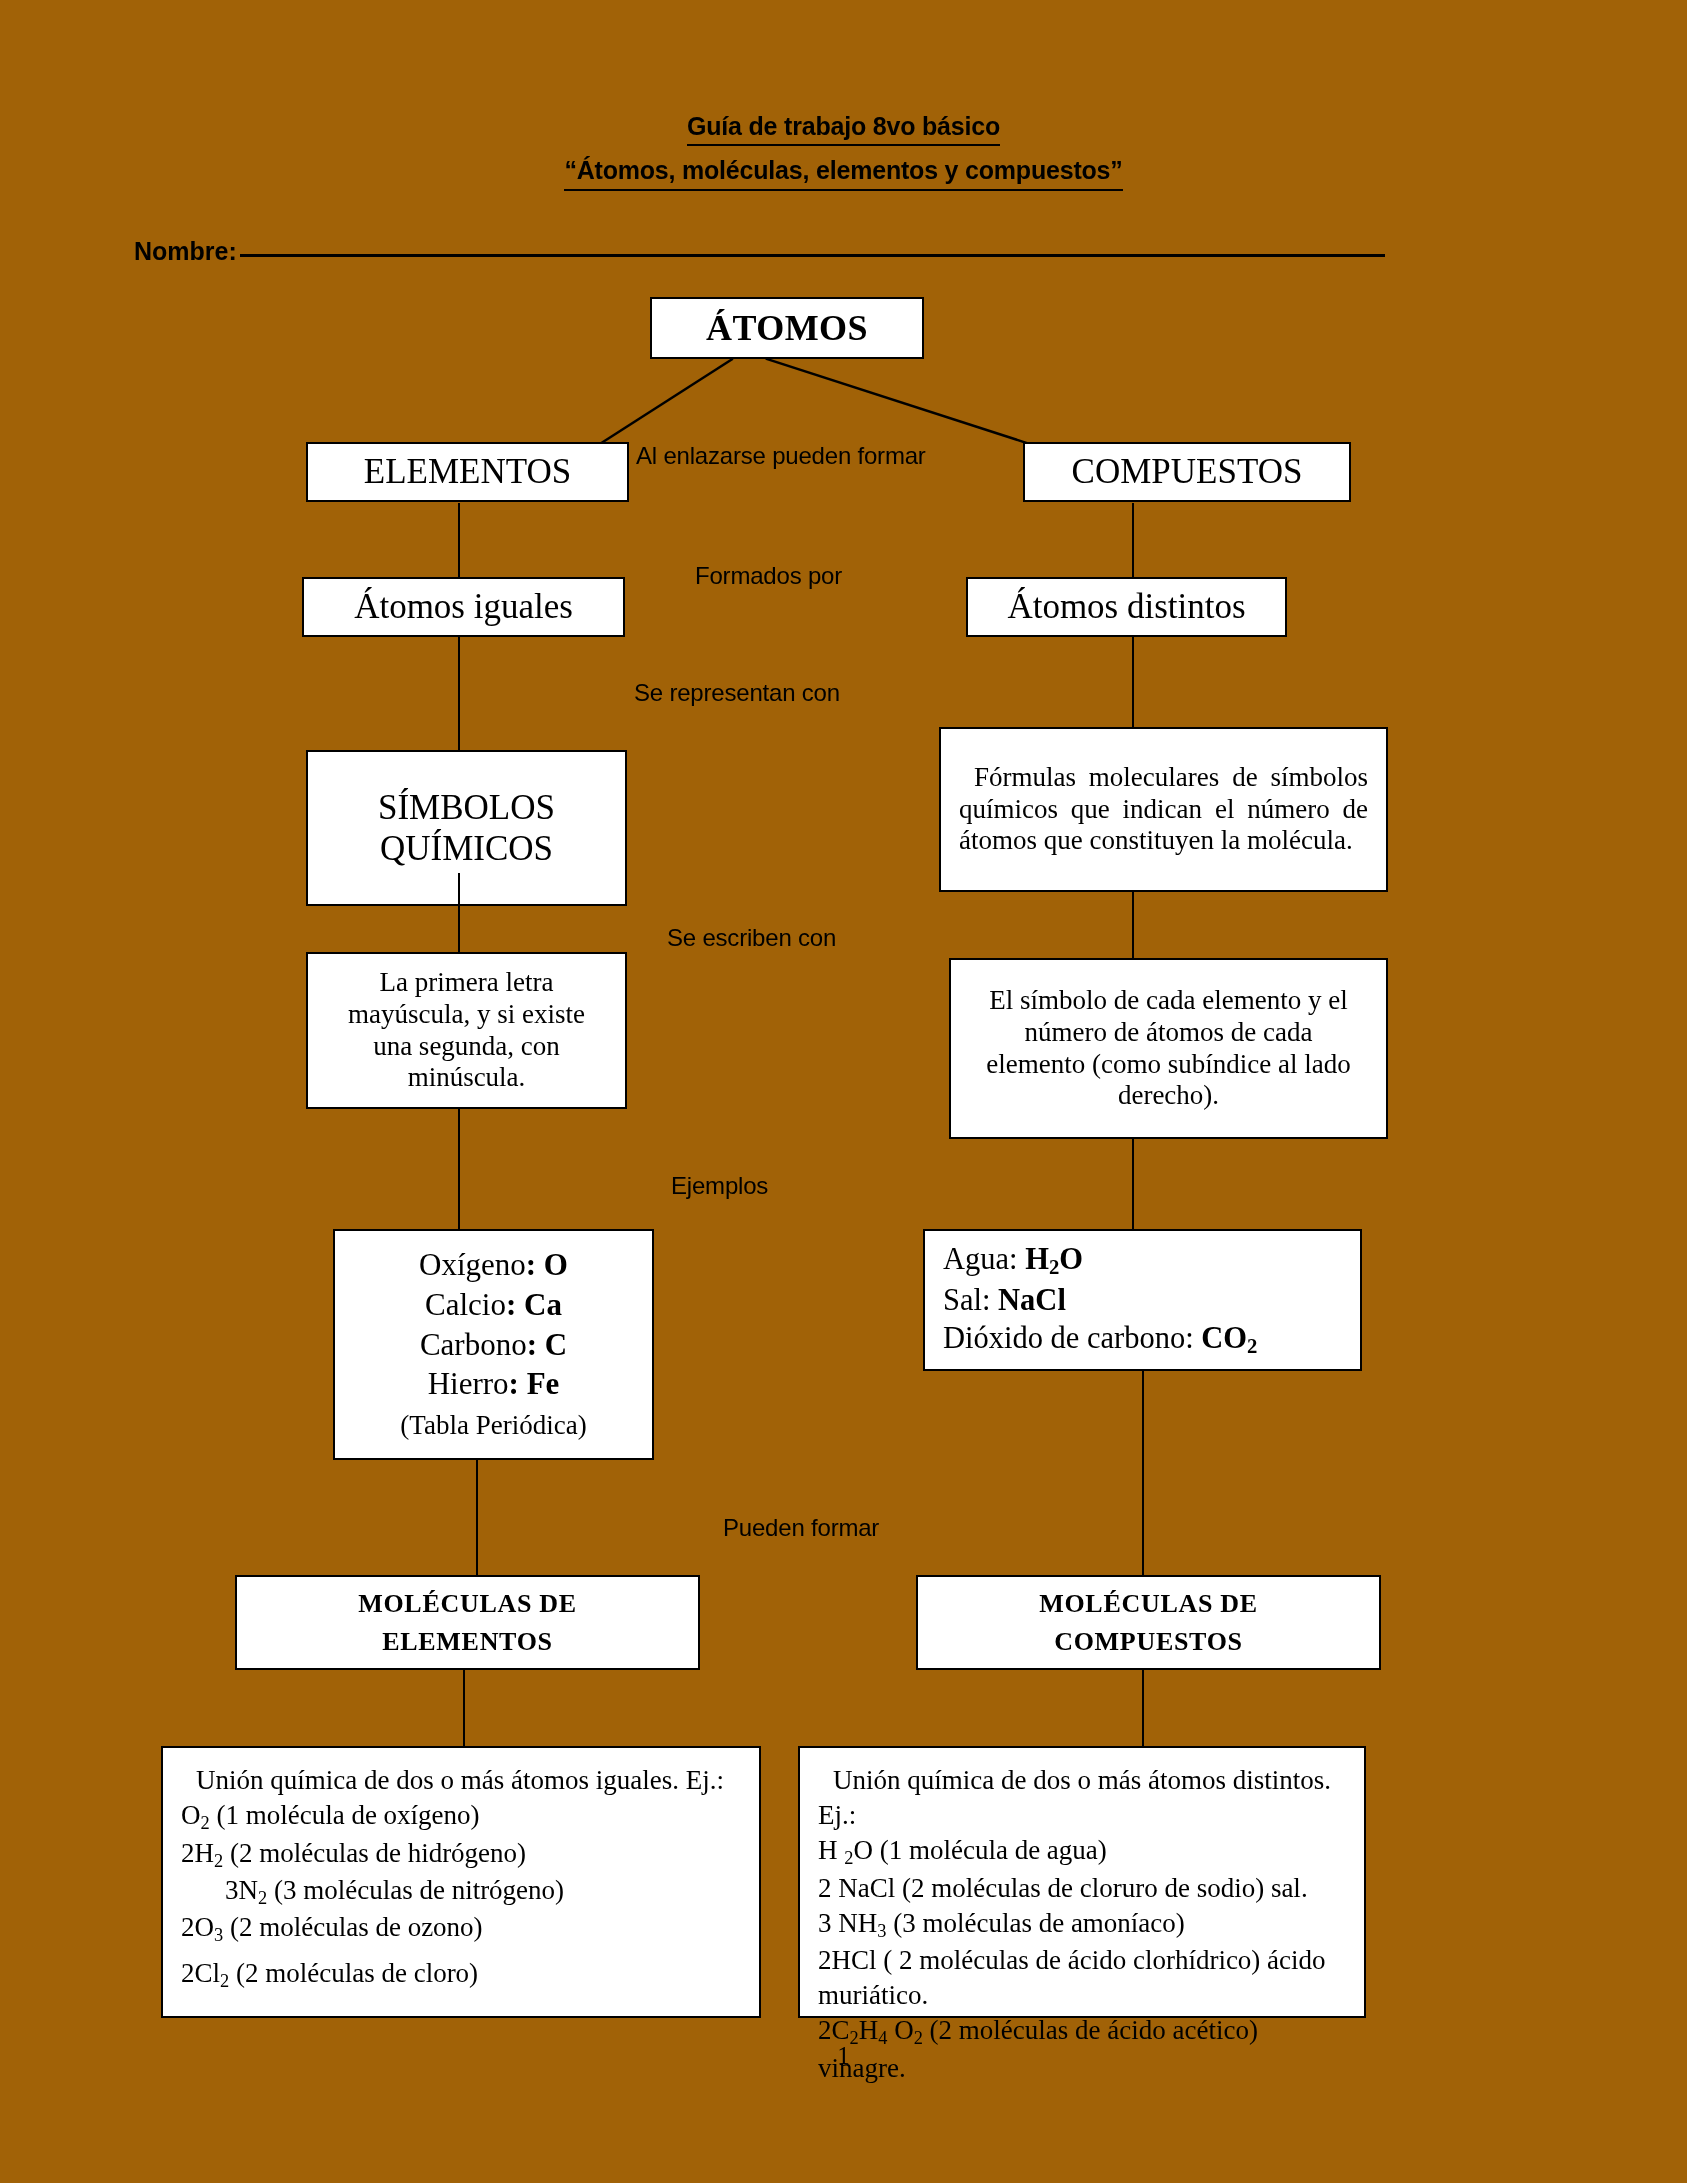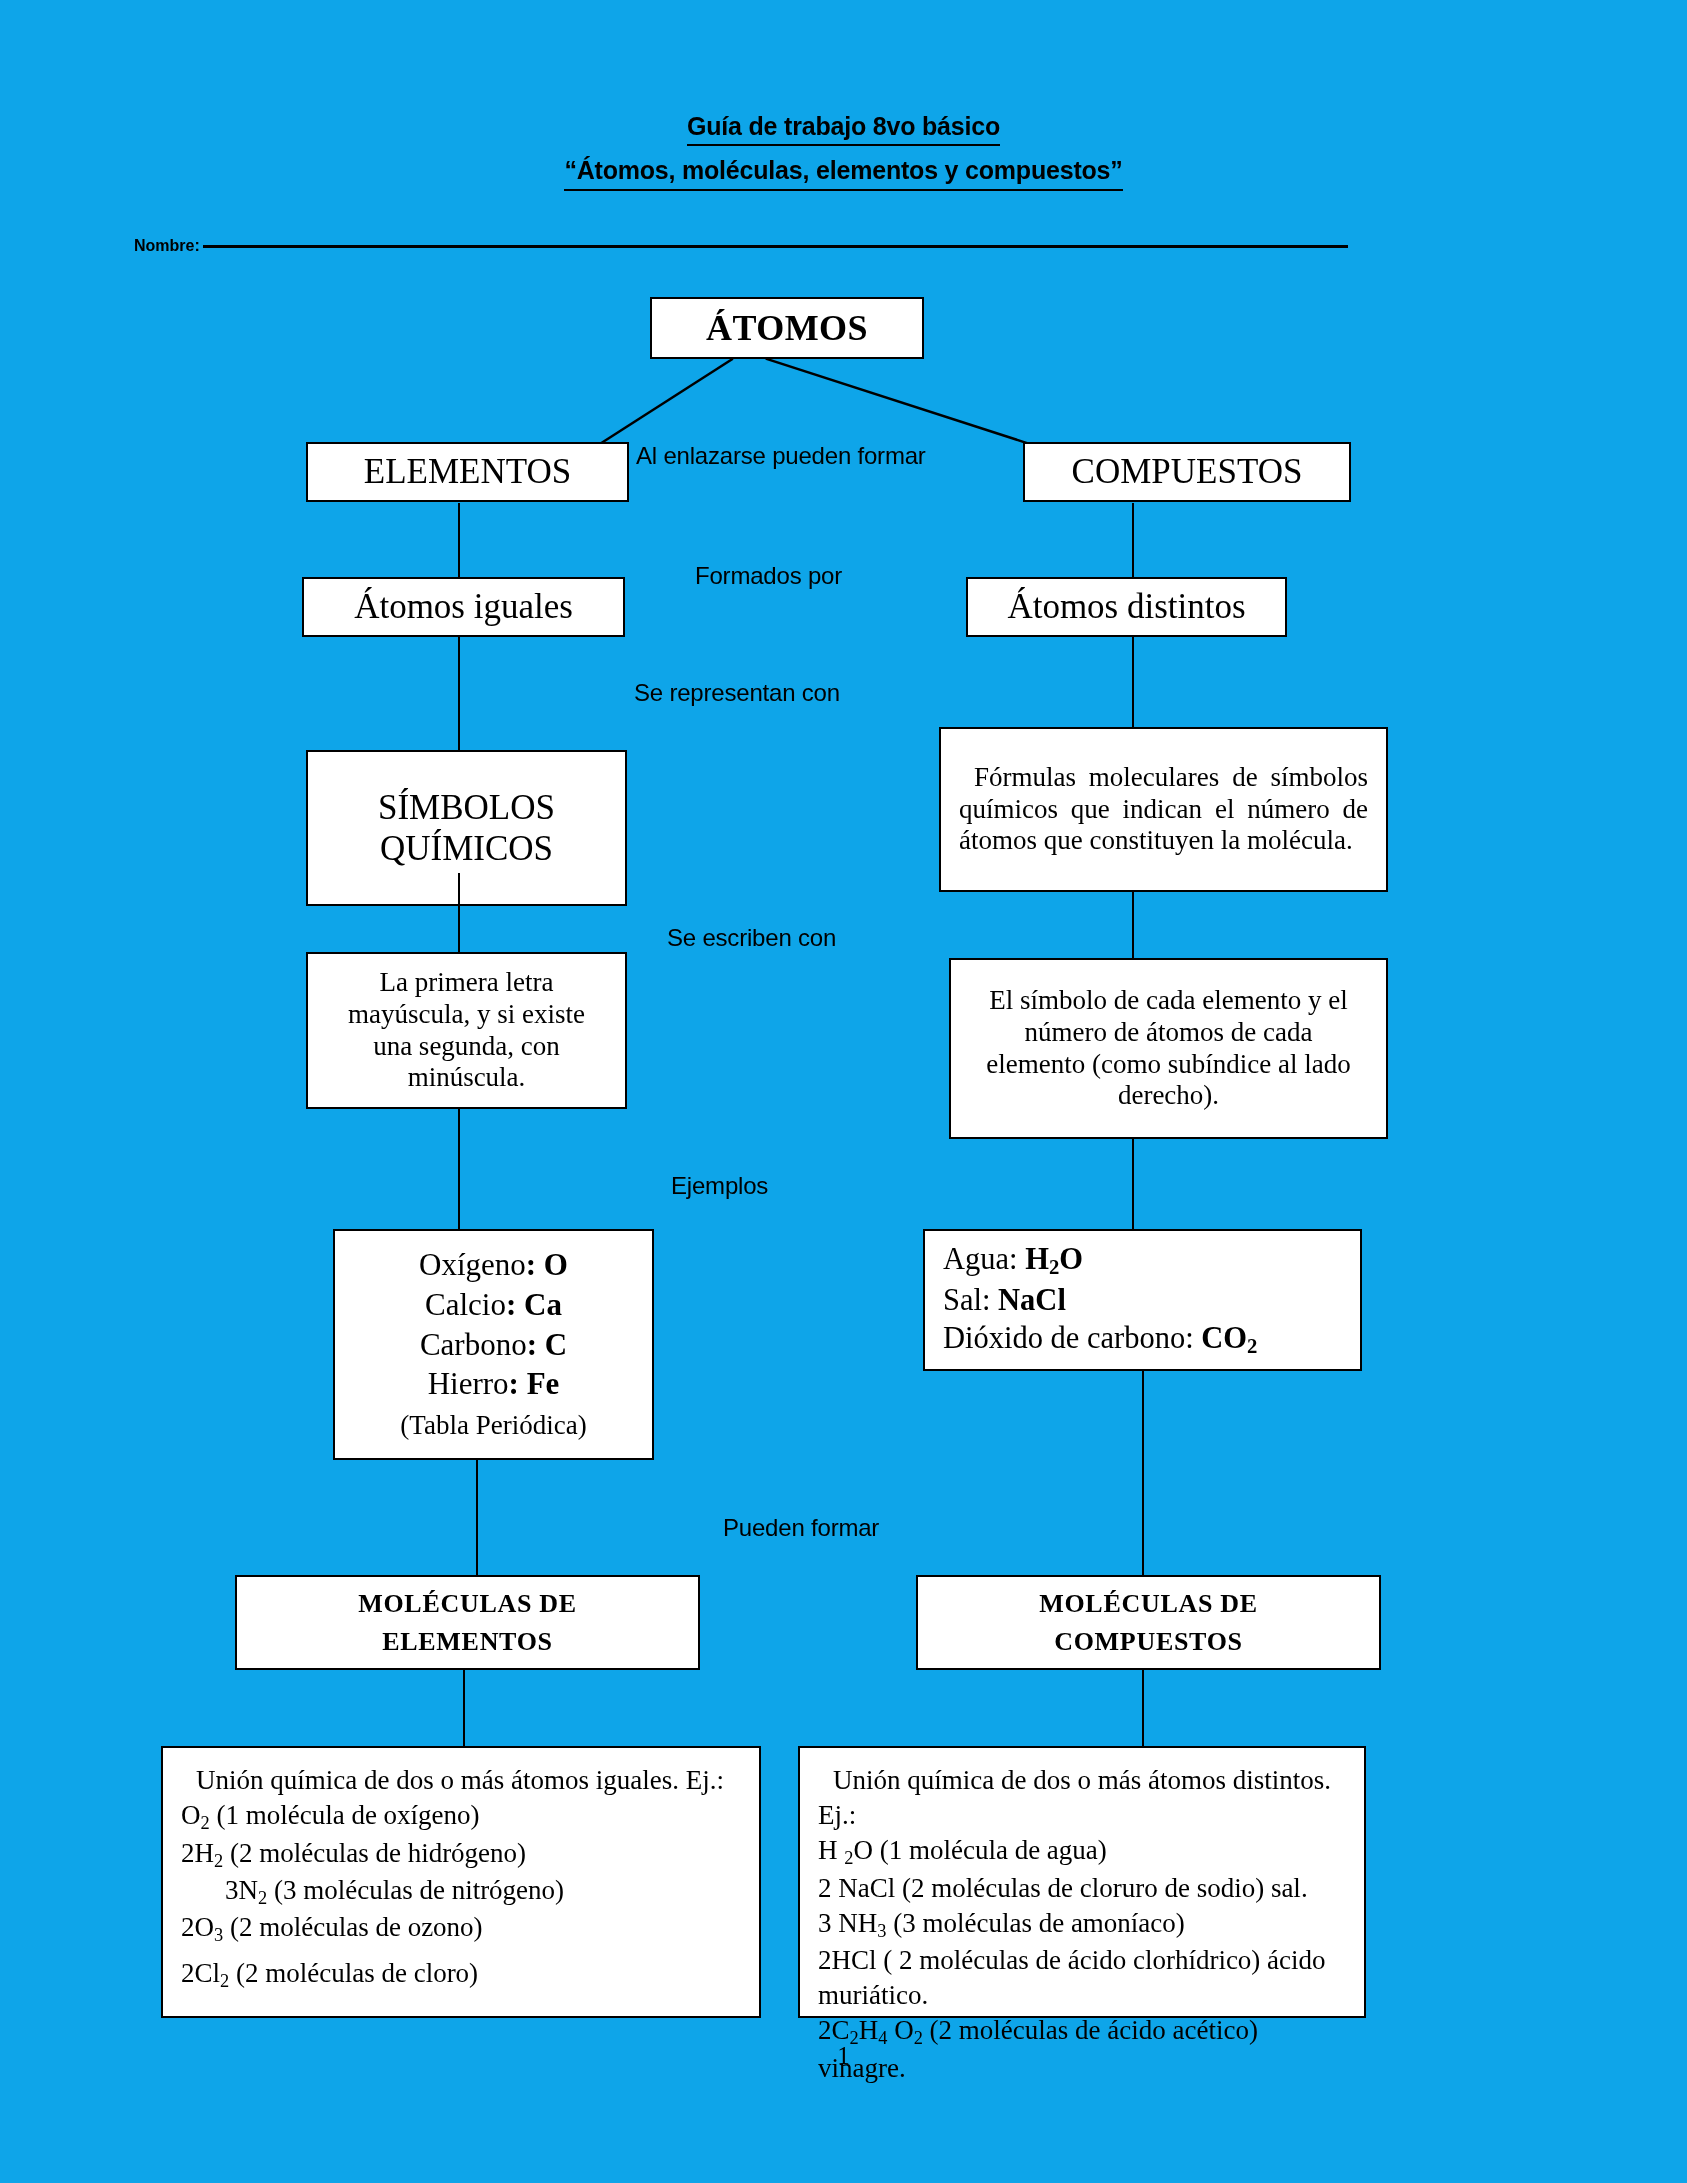--- a/index.html
+++ b/index.html
@@ -4,21 +4,21 @@
 <style>
   html, body {
     margin: 0;
     padding: 0;
     background: #ffffff;
   }
   .page {
     position: relative;
     width: 1687px;
     height: 2183px;
-    background: #0ea5e9;
+    background: #a16207;
     font-family: "Liberation Serif", serif;
     color: #000000;
     overflow: hidden;
   }
 
   
   .header {
     position: absolute;
     left: 0;
     top: 109px;
@@ -36,21 +36,21 @@
     line-height: 1.38;
   }
   .header-row2 { margin-top: 7px; }
 
   .nombre {
     position: absolute;
     left: 134px;
     top: 237px;
     font-family: "Liberation Sans", sans-serif;
     font-weight: bold;
-    font-size: 16px;
+    font-size: 25px;
     white-space: nowrap;
   }
   .nombre .rule {
     display: inline-block;
     width: 1145px;
     border-bottom: 3.3px solid #000;
     vertical-align: 3.3px;
     margin-left: 3.3px;
   }
 

